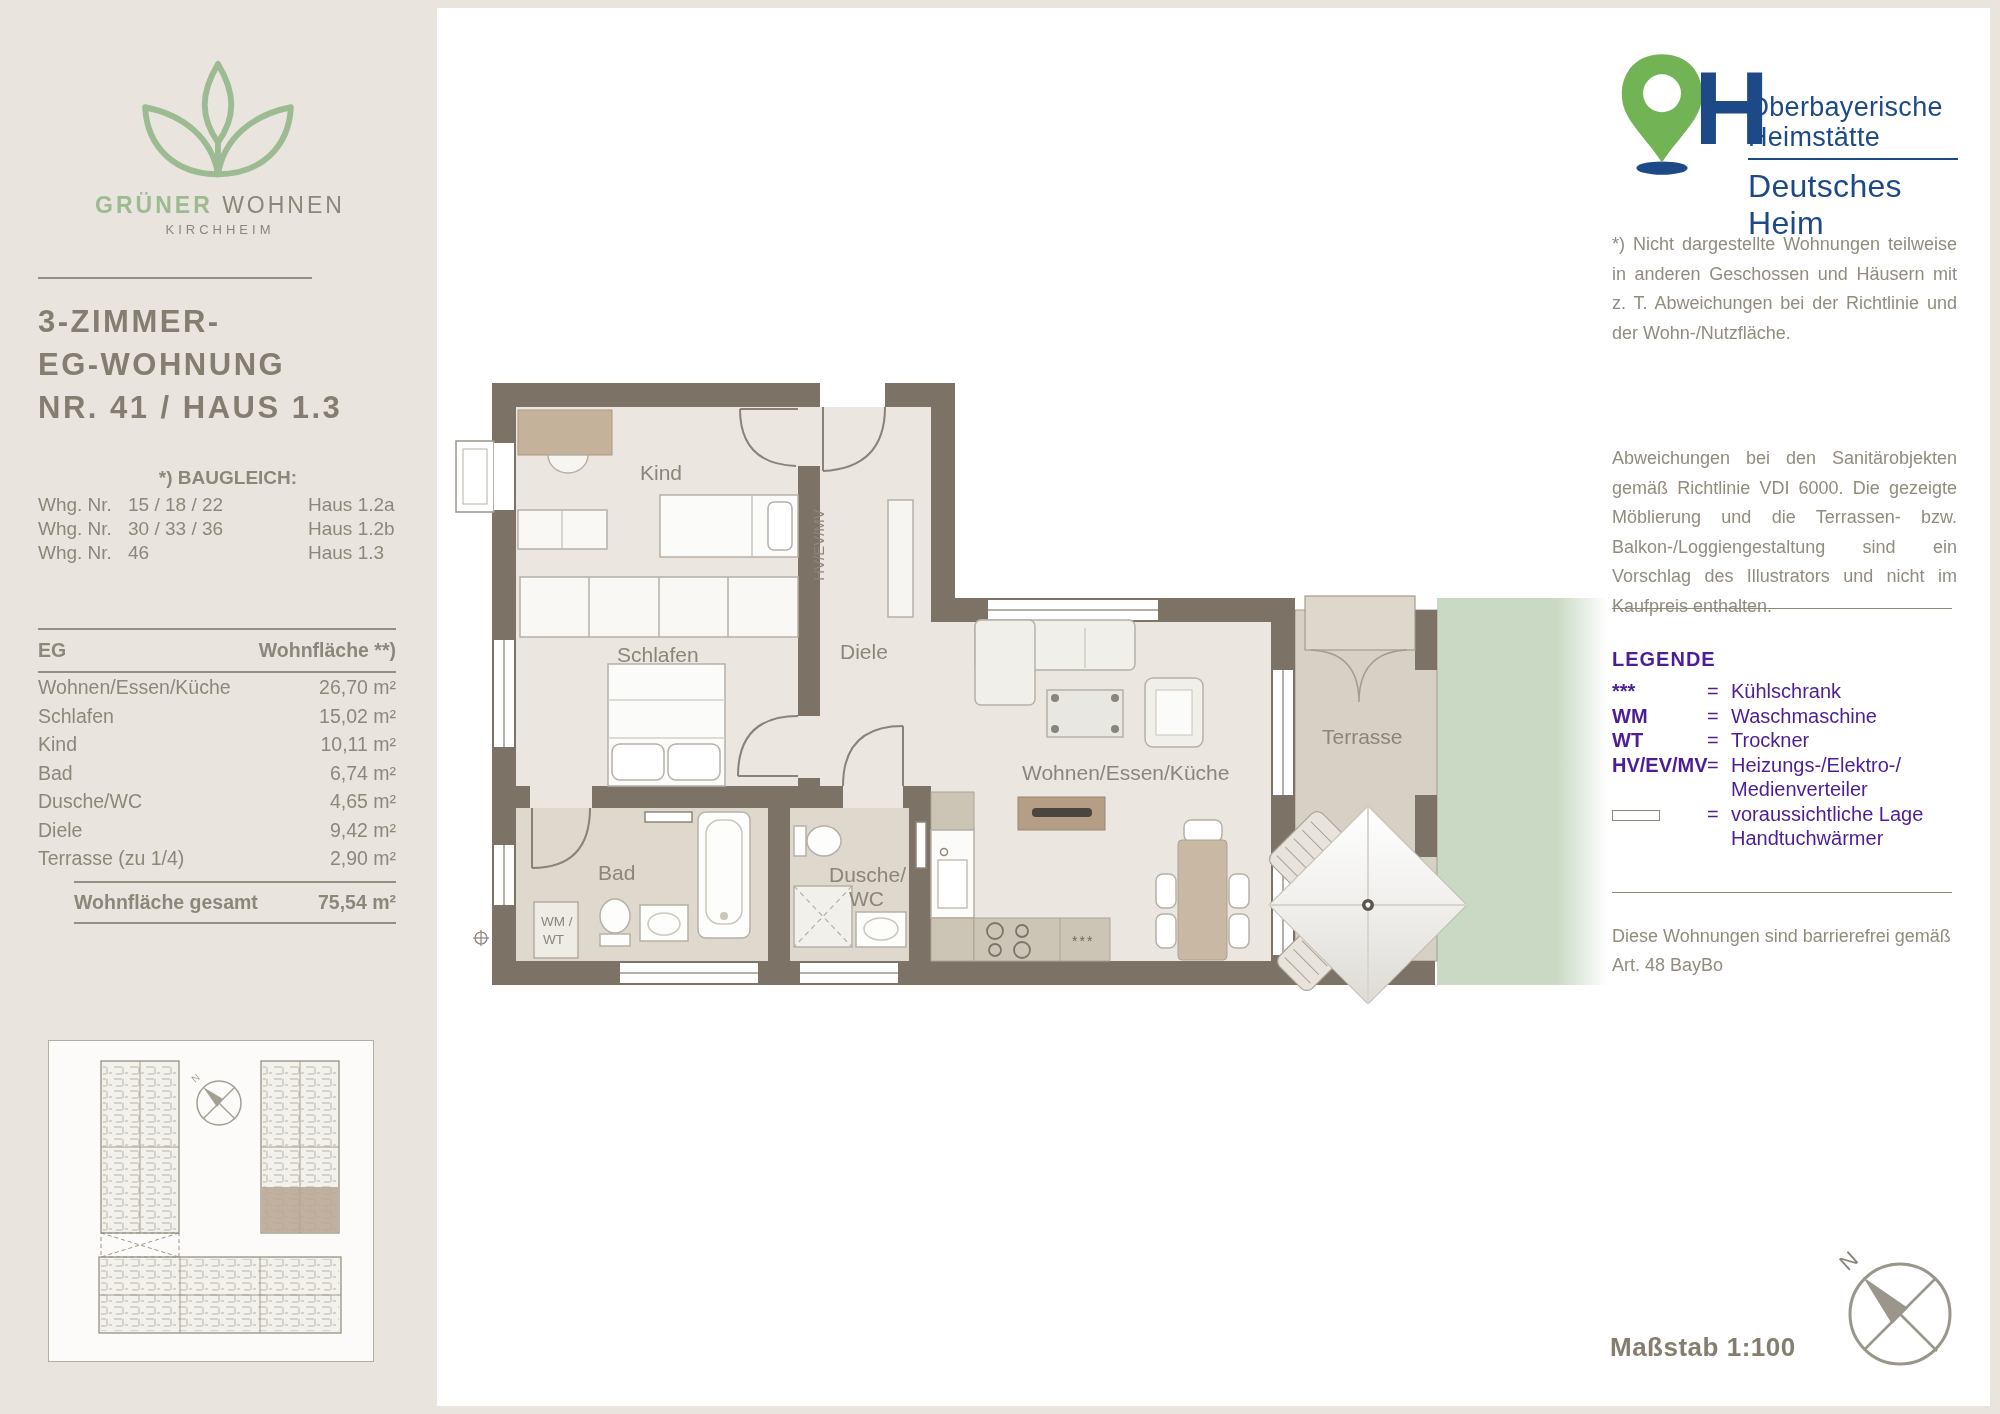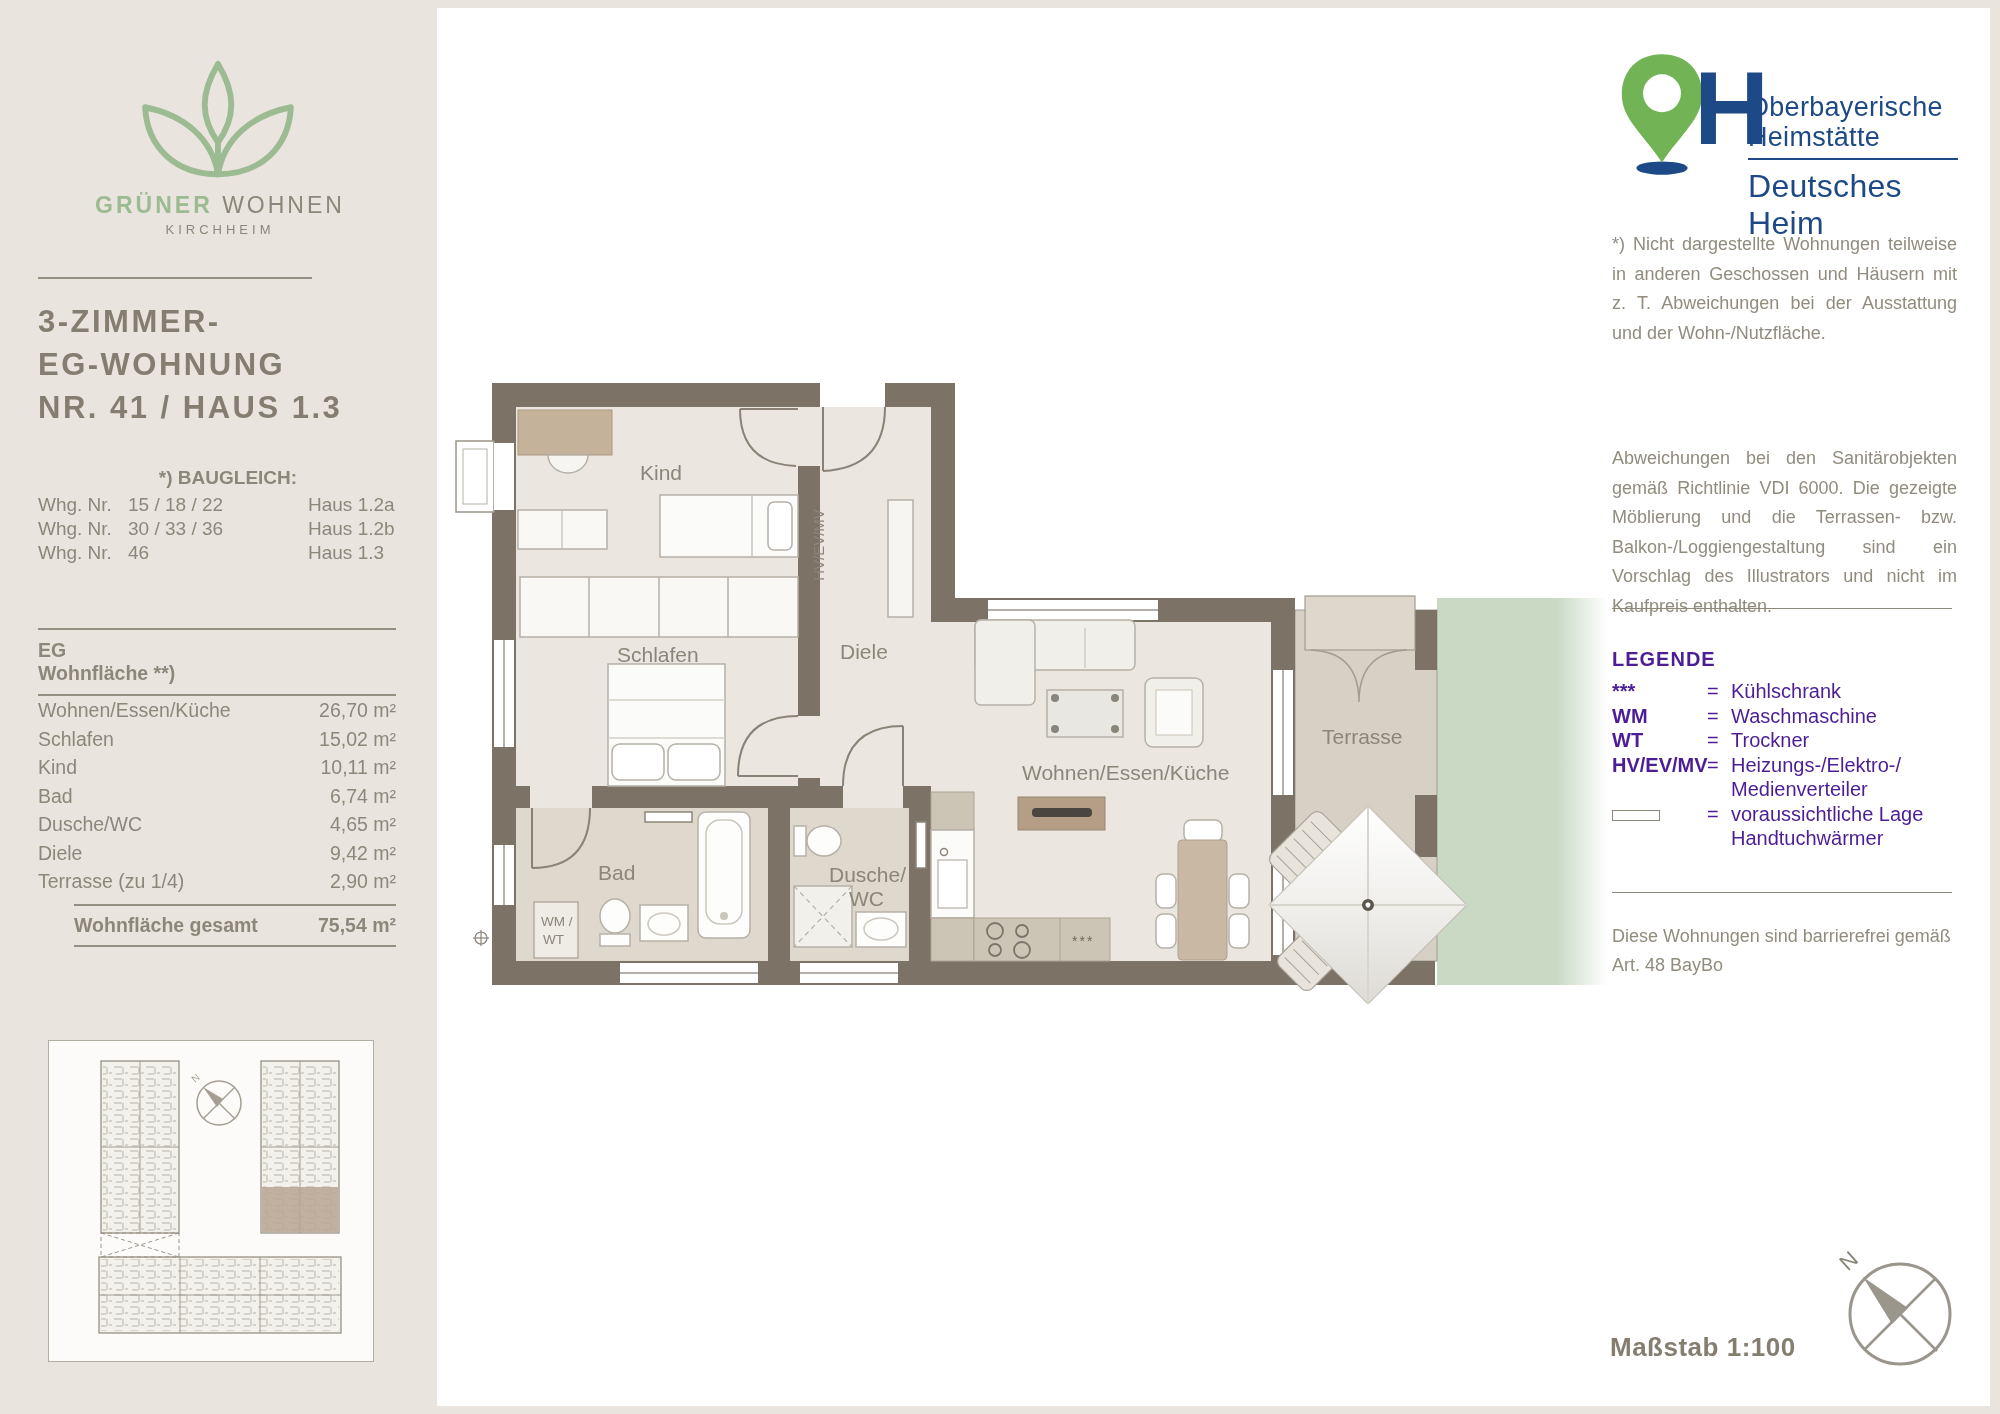--- a/index.html
+++ b/index.html
@@ -11,21 +11,21 @@
   .brandline{left:20px;top:192px;width:400px;text-align:center;font-size:23px;letter-spacing:3px;color:#8d8779;}
   .brandline .b{color:#9cbb92;font-weight:bold;}
   .kirchheim{left:20px;top:222px;width:400px;text-align:center;font-size:13px;letter-spacing:4px;color:#8d8779;}
   .divider{left:38px;top:277px;width:274px;border-top:2px solid #958f82;}
   .title{left:38px;top:300px;width:380px;font-size:31px;font-weight:bold;color:#857e70;letter-spacing:2.5px;line-height:43px;}
   .baugleich{left:38px;top:466px;width:380px;color:#8d8779;font-size:19px;line-height:24px;}
   .baugleich .h{font-weight:bold;margin-bottom:3px;text-align:center;}
   .bgrow{display:grid;grid-template-columns:90px 110px auto;}
   .bgrow .haus{padding-left:70px;}
   .areatable{left:38px;top:628px;width:358px;color:#8d8779;font-size:19.5px;}
-  .thead{display:flex;justify-content:space-between;font-weight:bold;padding:9px 0;border-top:2px solid #958f82;border-bottom:2px solid #958f82;flex-direction:column;}
+  .thead{display:flex;justify-content:space-between;font-weight:bold;padding:9px 0;border-top:2px solid #958f82;border-bottom:2px solid #958f82;}
   .trow{display:flex;justify-content:space-between;line-height:28.5px;}
   .trow:first-of-type{margin-top:6px;}
   .ttotal{display:flex;justify-content:space-between;font-weight:bold;margin-top:8px;padding:8px 0;border-top:2px solid #958f82;border-bottom:2px solid #958f82;margin-left:36px;}
   .para{left:1612px;width:345px;font-size:18px;line-height:29.5px;color:#918c7e;text-align:justify;}
   .rrule{left:1612px;width:340px;border-top:1.5px solid #8f897b;}
   .legend{left:1612px;top:648px;width:345px;color:#4c1d95;font-size:20px;}
   .legend .lh{font-weight:bold;letter-spacing:1px;margin-bottom:8px;}
   .lrow{display:flex;line-height:24.5px;}
   .lrow .sym{width:95px;font-weight:bold;flex:none;}
   .lrow .eq{width:24px;flex:none;}
@@ -389,21 +389,21 @@
     </svg>
     <div class="oh-h">H</div>
     <div class="ohtext">
       <div class="l1">Oberbayerische</div>
       <div class="l1">Heimstätte</div>
       <div class="rule"></div>
       <div class="l2">Deutsches Heim</div>
     </div>
   </div>
 
-  <div class="abs para" style="top:230px">*) Nicht dargestellte Wohnungen teilweise in anderen Geschossen und Häusern mit z. T. Abweichungen bei der Ausstattung und der Wohn-/Nutzfläche.</div>
+  <div class="abs para" style="top:230px">*) Nicht dargestellte Wohnungen teilweise in anderen Geschossen und Häusern mit z. T. Abweichungen bei der Richtlinie und der Wohn-/Nutzfläche.</div>
   <div class="abs para" style="top:444px">Abweichungen bei den Sanitärobjekten gemäß Richtlinie VDI 6000. Die gezeigte Möblierung und die Terrassen- bzw. Balkon-/Loggiengestaltung sind ein Vorschlag des Illustrators und nicht im Kaufpreis enthalten.</div>
 
   <div class="abs rrule" style="top:608px"></div>
 
   <div class="abs legend">
     <div class="lh">LEGENDE</div>
     <div class="lrow">
       <span class="sym">***</span>
         <span class="eq">=</span>
         <span class="txt">Kühlschrank</span>

